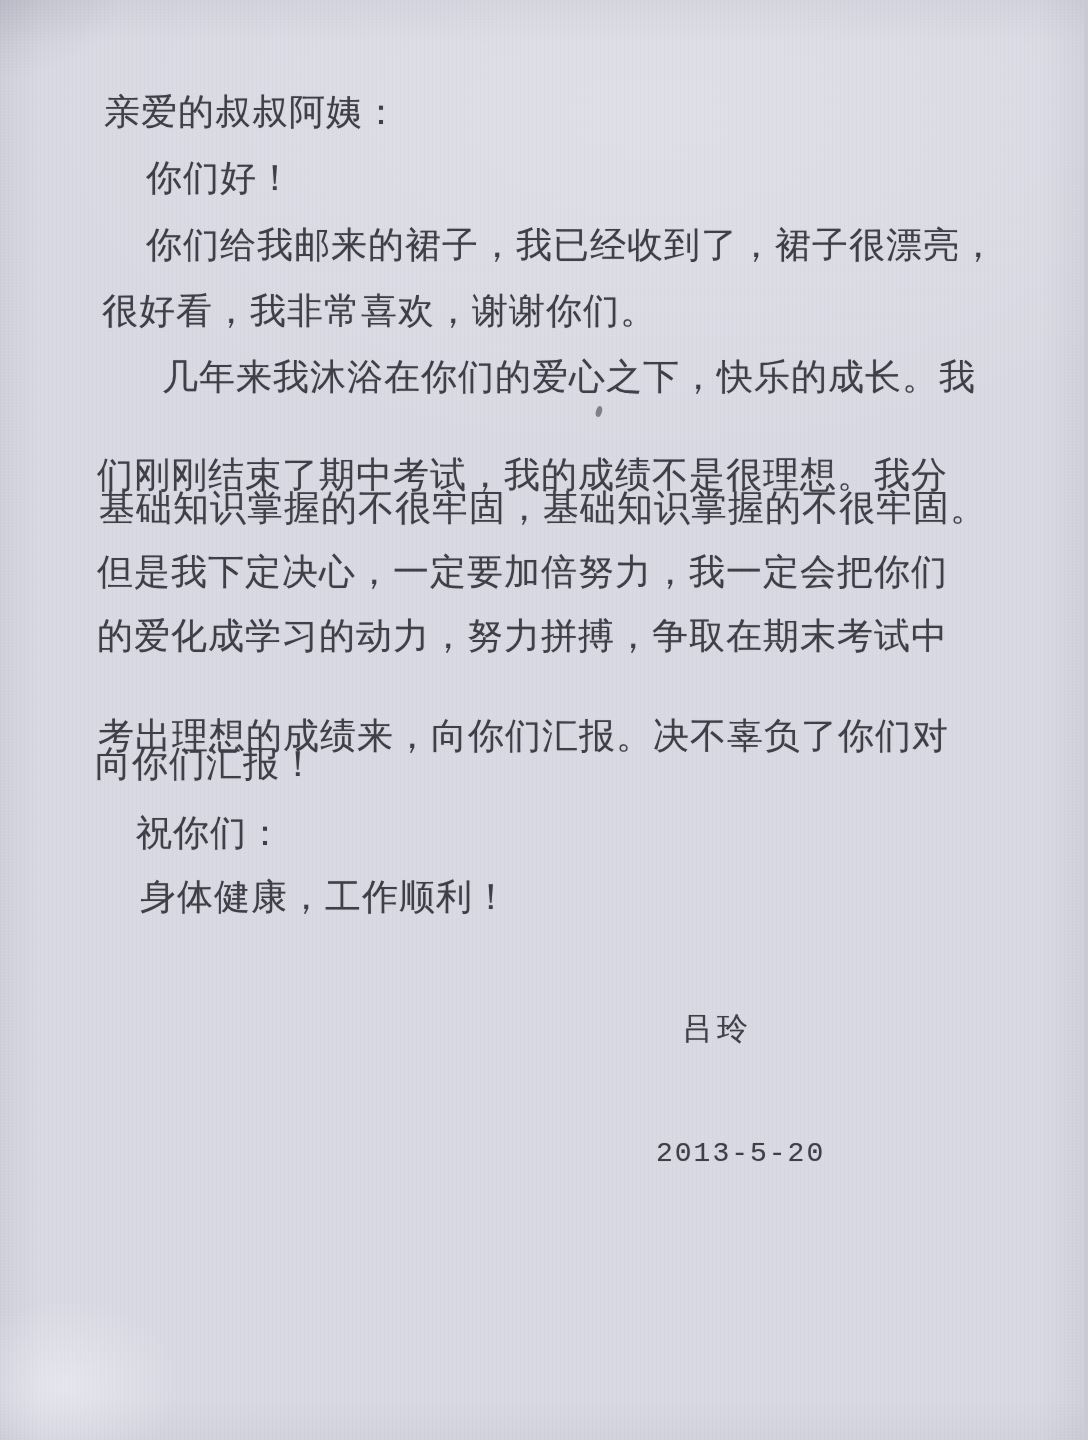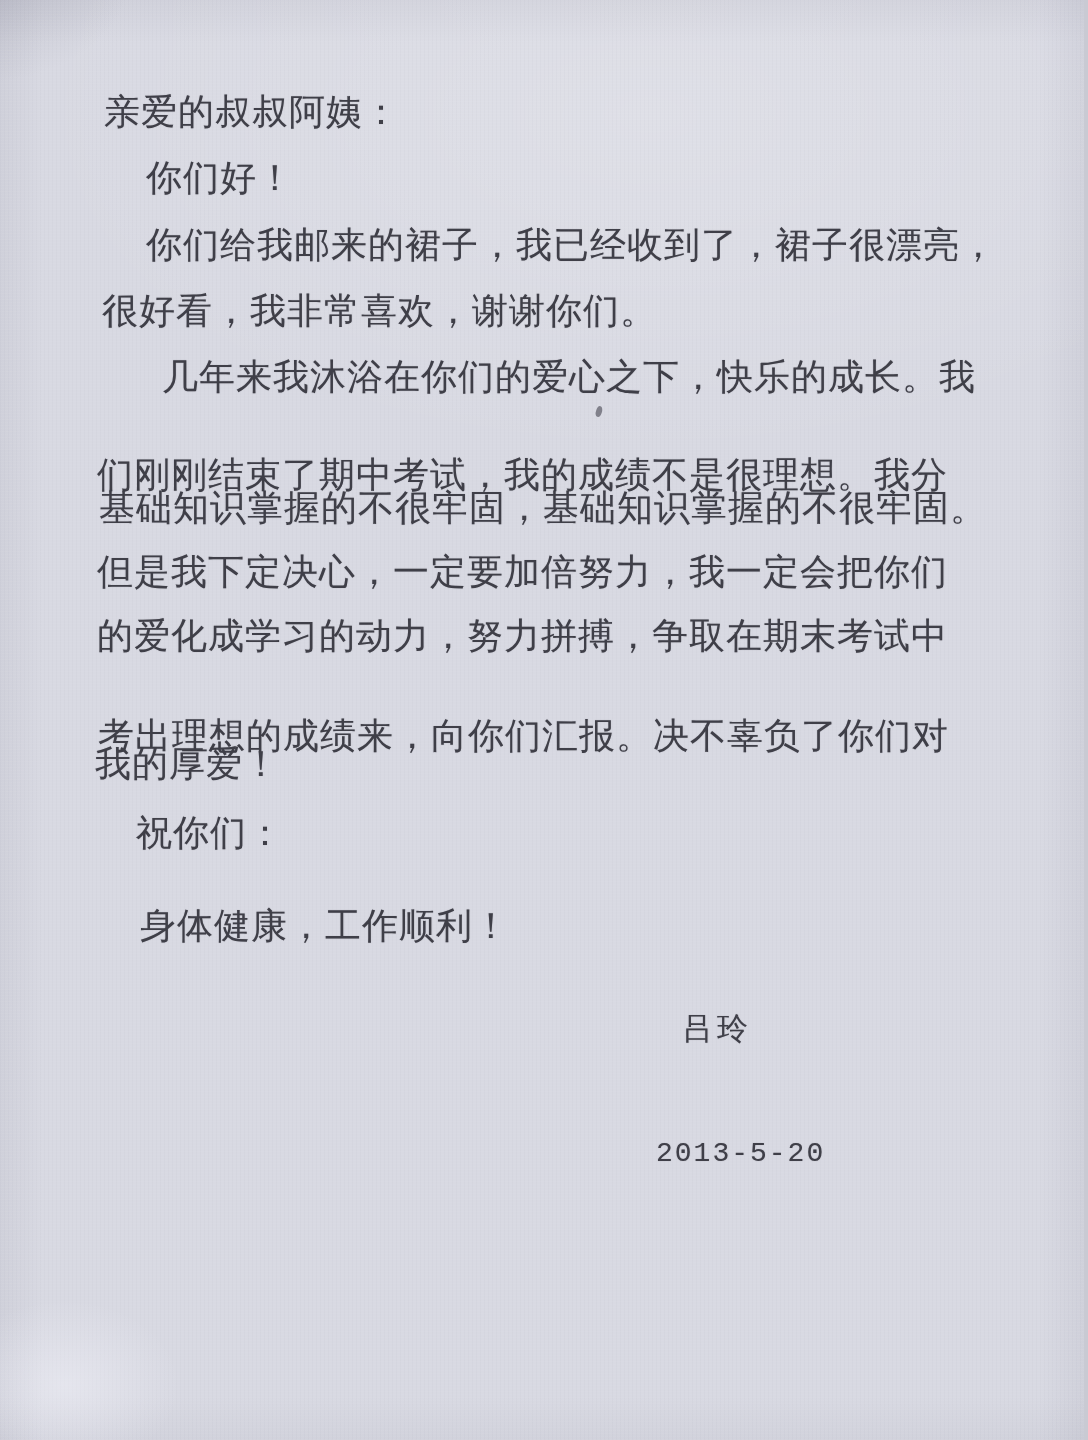--- a/index.html
+++ b/index.html
@@ -43,21 +43,21 @@
   .l2  { top: 221px; left: 146px; }
   .l3  { top: 287px; left: 102px; }
   .l4  { top: 353px; left: 162px; }
   .l5  { top: 419px; left: 97px; margin-top: 32px;  }
   .l6  { top: 484px; left: 99px;  }
   .l7  { top: 548px; left: 97px;  }
   .l8  { top: 612px; left: 97px; text-align: right;  }
   .l9  { top: 712px; left: 98px;  }
   .l10 { top: 740px; left: 95px;  }
   .l11 { top: 809px; left: 136px; }
-  .l12 { top: 902px; left: 140px; }
+  .l12 { top: 873px; left: 140px; }
   .sig  { top: 1008px; left: 682px; font-size: 31px; letter-spacing: 4px; }
   .date { top: 1138px; left: 656px; font-size: 28px; letter-spacing: 2px; }
   .speck {
     position: absolute;
     left: 596px;
     top: 406px;
     width: 6px;
     height: 11px;
     background: #63636e;
     border-radius: 45% 60% 50% 55%;
@@ -83,20 +83,20 @@
   <div class="line l0">亲爱的叔叔阿姨：</div>
   <div class="line l1">你们好！</div>
   <div class="line l2">你们给我邮来的裙子，我已经收到了，裙子很漂亮，</div>
   <div class="line l3">很好看，我非常喜欢，谢谢你们。</div>
   <div class="line l4">几年来我沐浴在你们的爱心之下，快乐的成长。我</div>
   <div class="line l5">们刚刚结束了期中考试，我的成绩不是很理想。我分</div>
   <div class="line l6">基础知识掌握的不很牢固，基础知识掌握的不很牢固。</div>
   <div class="line l7">但是我下定决心，一定要加倍努力，我一定会把你们</div>
   <div class="line l8">的爱化成学习的动力，努力拼搏，争取在期末考试中</div>
   <div class="line l9">考出理想的成绩来，向你们汇报。决不辜负了你们对</div>
-  <div class="line l10">我的厚爱！</div>
+  <div class="line l10">向你们汇报！</div>
   <div class="line l11">祝你们：</div>
   <div class="line l12">身体健康，工作顺利！</div>
   <div class="line sig">吕玲</div>
   <div class="line date">2013-5-20</div>
   <div class="speck"></div>
   <div class="crease"></div>
 </div>
 
 </body></html>

